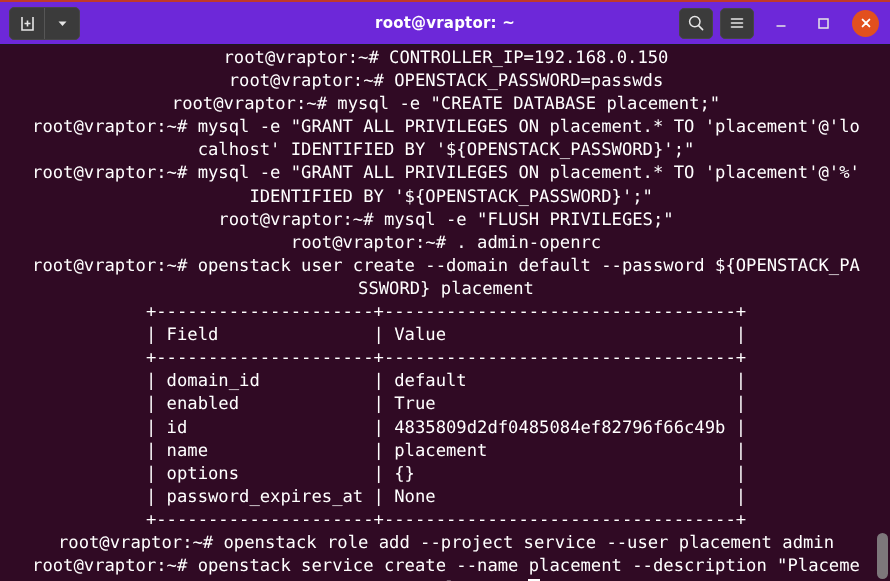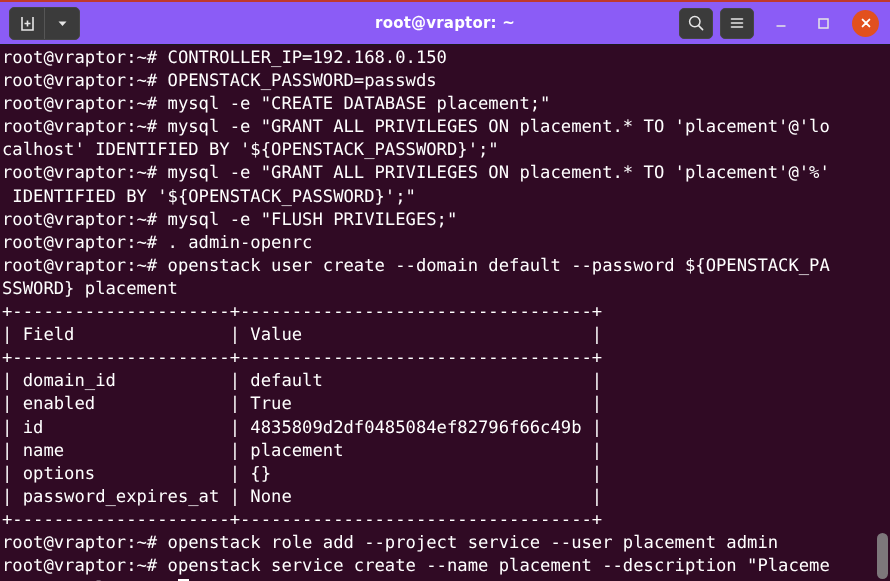--- a/index.html
+++ b/index.html
@@ -119,20 +119,21 @@
     font-size: 17.2px;
     line-height: 23.1px;
     color: #ffffff;
     white-space: pre;
     letter-spacing: 0px;
     text-rendering: geometricPrecision;
   }
   .line {
     height: 23.1px;
     white-space: pre;
+    text-align: center;
   }
   .cursor {
     display: inline-block;
     width: 11.2px;
     height: 19px;
     background: #ffffff;
     vertical-align: -4px;
   }
   #scrollbar-thumb {
     position: absolute;
@@ -143,21 +144,21 @@
     background: #8b8b8b;
     border-radius: 6px;
     opacity: 0.85;
   }
 </style>
 </head>
 <body>
 
 <div id="window" style="border-top-color: rgb(192, 57, 43);">
 
-  <div id="titlebar" style="background: #8b5cf6;">
+  <div id="titlebar" style="background: #6d28d9;">
 
     <div class="tb-left">
       <div class="btn-group">
         <div class="gbtn">
           <svg width="17" height="17" viewBox="0 0 17 17">
             <path d="M3 2 L3 15 L14 15 L14 2" fill="none" stroke="#e6e6e6" stroke-width="1.6"></path>
             <path d="M8.5 5.5 L8.5 11.5 M5.5 8.5 L11.5 8.5" stroke="#e6e6e6" stroke-width="1.6"></path>
           </svg>
 
         </div>

